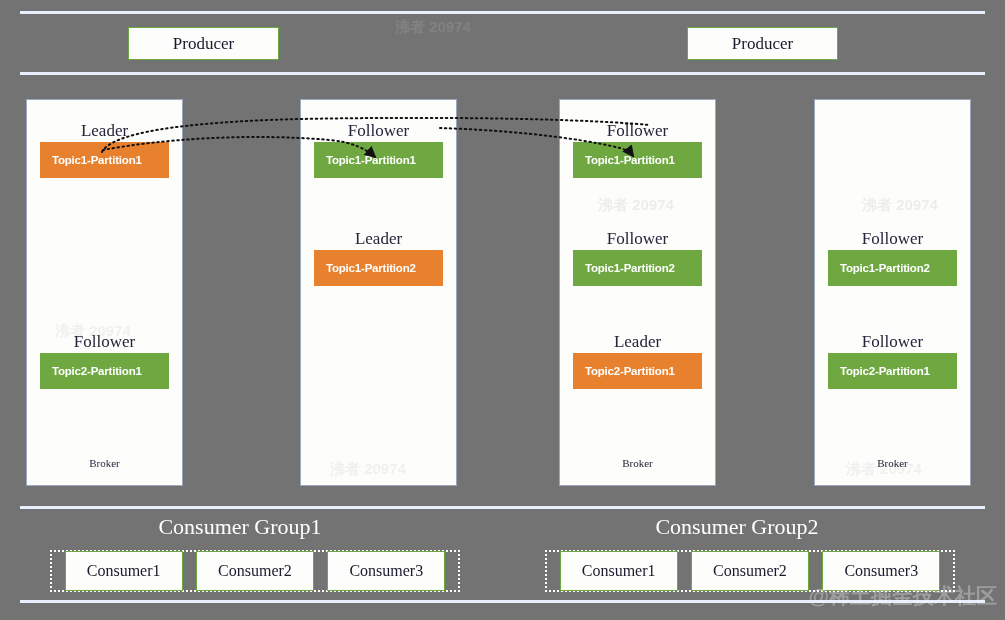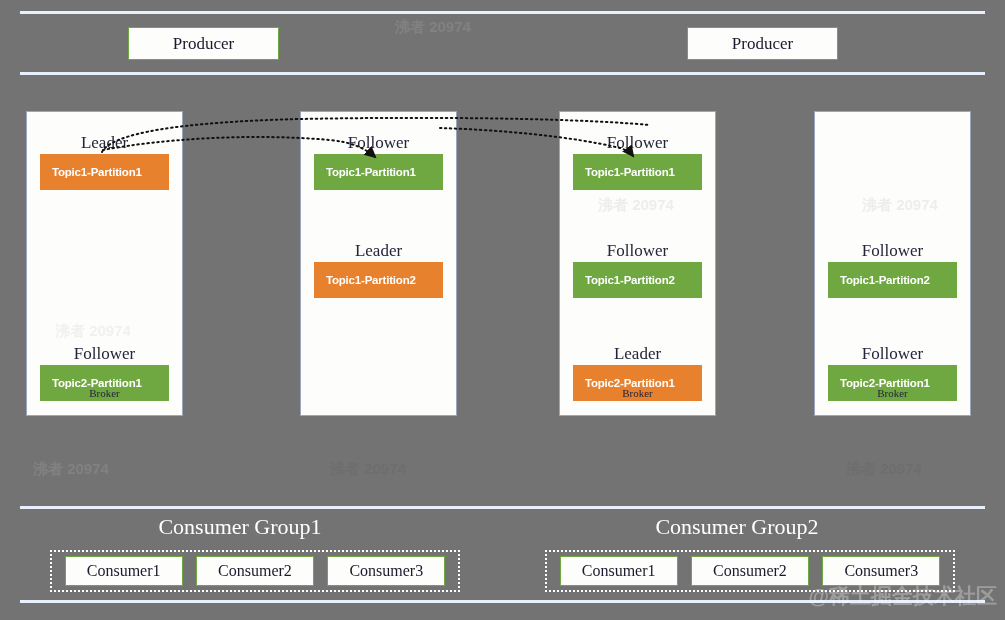--- a/index.html
+++ b/index.html
@@ -42,22 +42,22 @@
     font-size: 17px;
     color: #1a1a2e;
     box-sizing: border-box;
   }
   #producer-1 { left: 128px; width: 151px; }
   #producer-2 { left: 687px; width: 151px; }
 
   
   .broker {
     position: absolute;
-    top: 111px;
-    height: 305px;
+    top: 99px;
+    height: 387px;
     background: #fdfdfb;
     border: 1px solid #9aa7bd;
     box-sizing: border-box;
   }
   #broker-1 { left: 26px;  width: 157px; }
   #broker-2 { left: 300px; width: 157px; }
   #broker-3 { left: 559px; width: 157px; }
   #broker-4 { left: 814px; width: 157px; }
 
   .slot {
@@ -133,21 +133,21 @@
     display: flex;
     align-items: center;
     justify-content: space-around;
     padding: 0 6px;
   }
   #cg-box-1 { left: 50px;  width: 410px; }
   #cg-box-2 { left: 545px; width: 410px; }
 
   .consumer {
     width: 118px;
-    height: 30px;
+    height: 40px;
     background: #fdfdfb;
     border: 1.5px solid #6fa840;
     box-sizing: border-box;
     display: flex;
     align-items: center;
     justify-content: center;
     font-size: 16px;
     color: #1a1a2e;
   }
 

